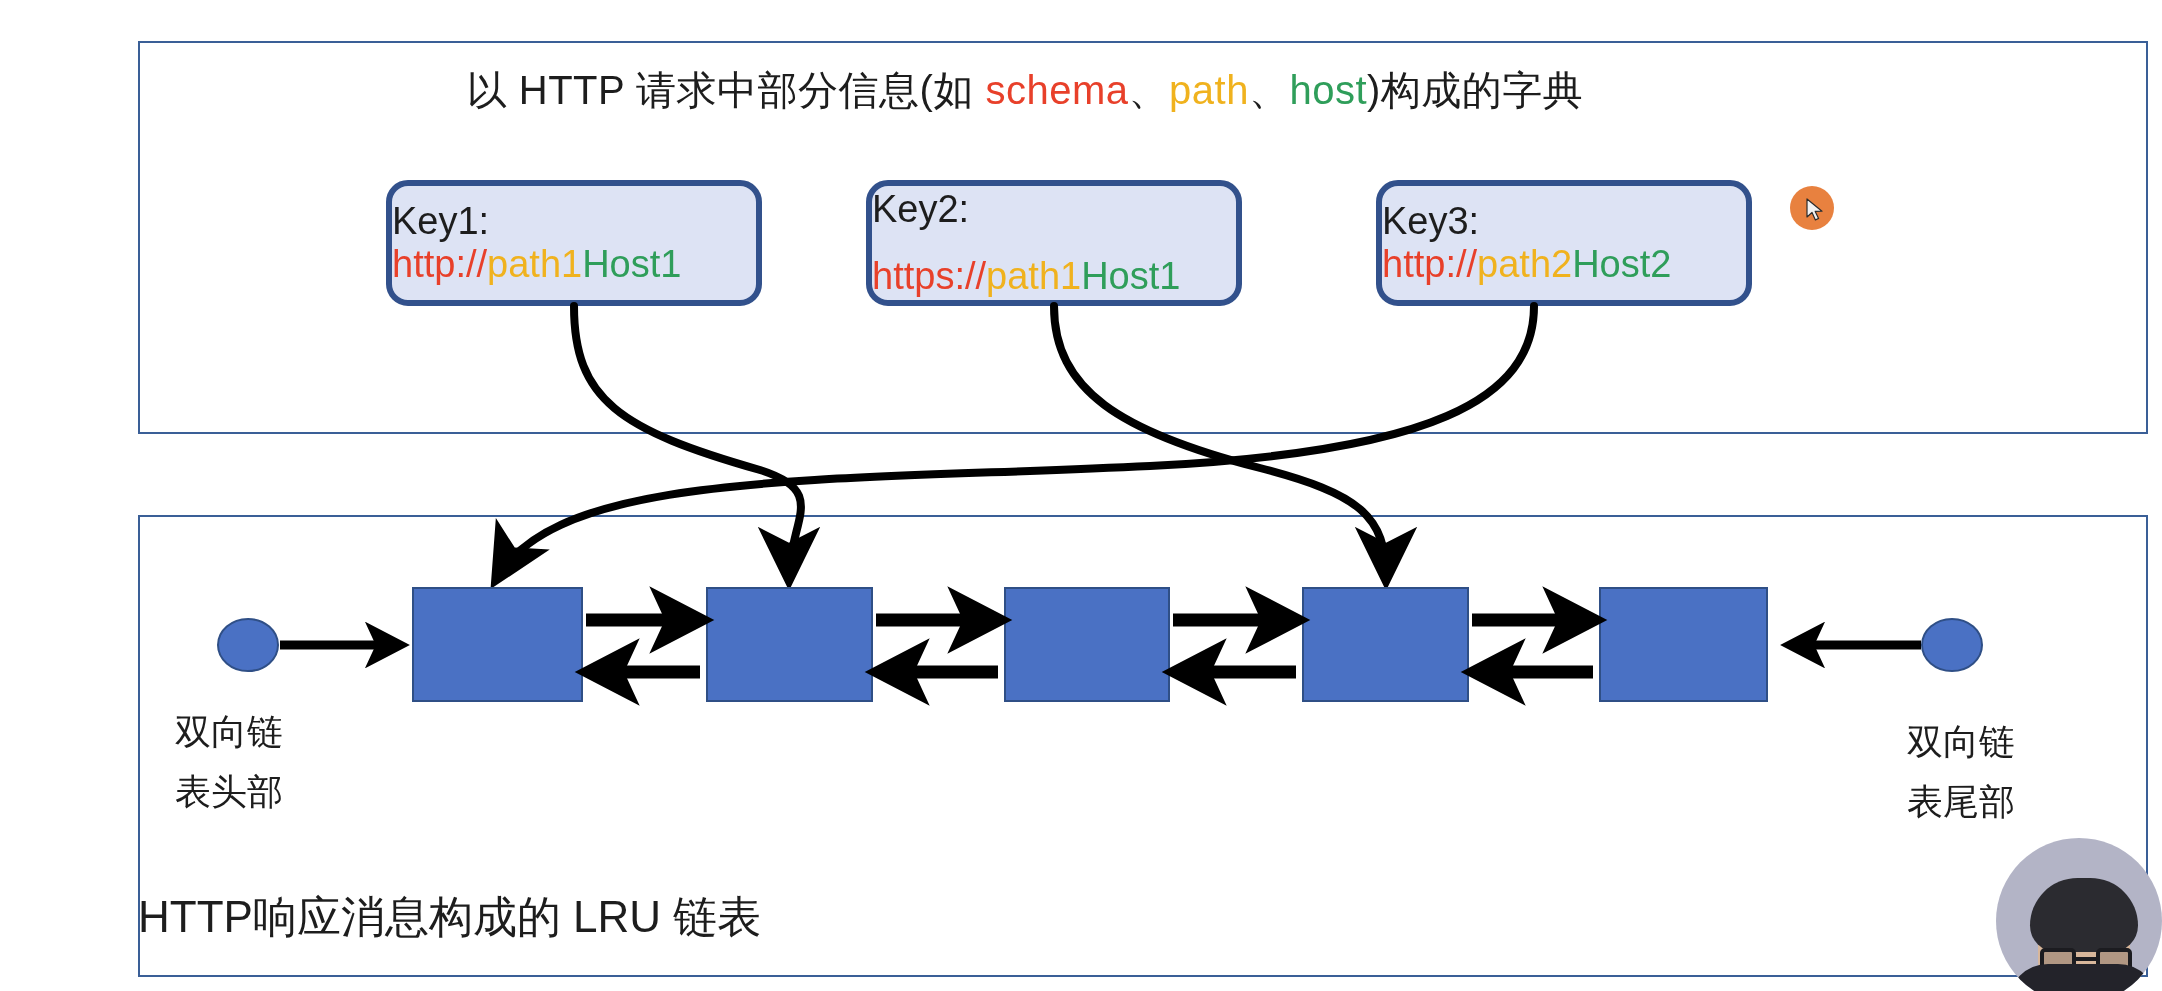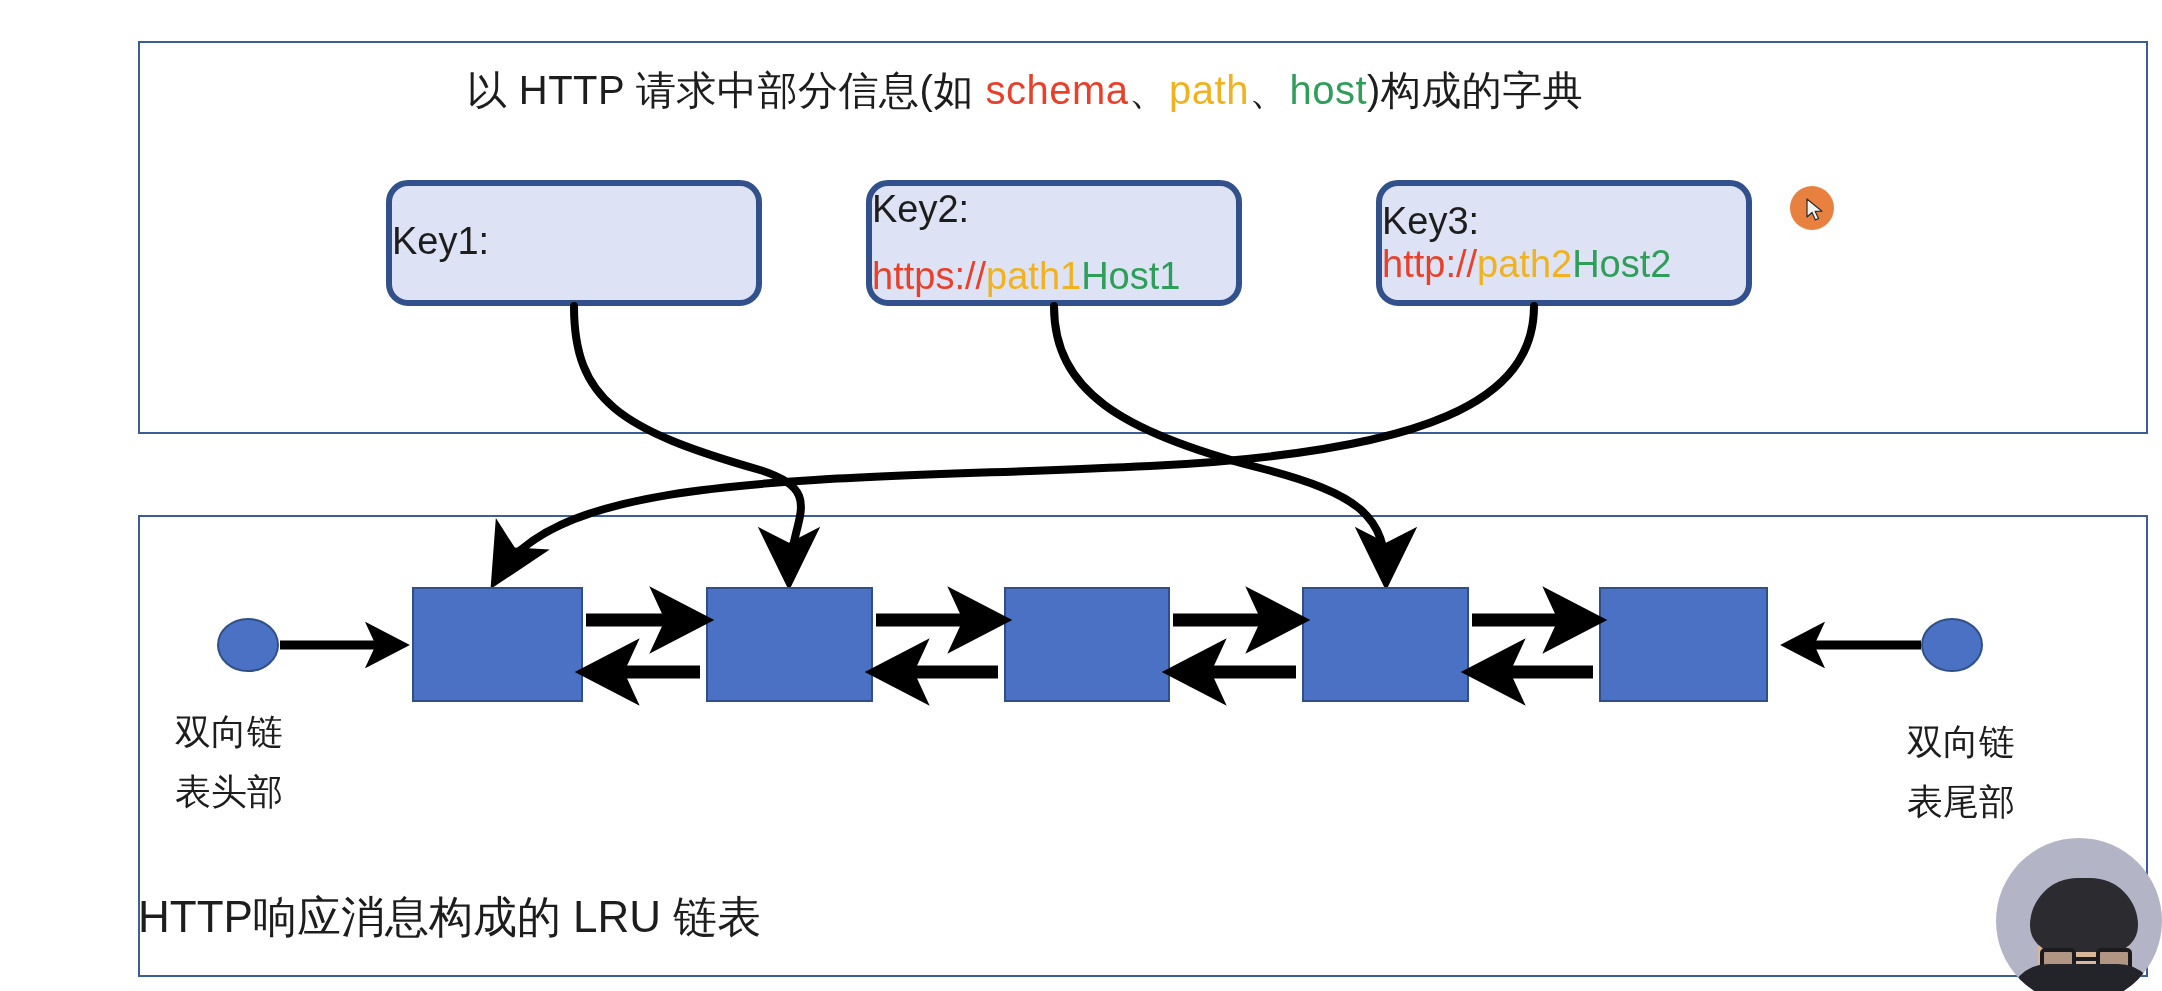--- a/index.html
+++ b/index.html
@@ -212,20 +212,21 @@
 <body>
 
 <div class="slide">
 
   <div class="panel panel-dict"></div>
 
   <div class="dict-title"><span class="c-dark">以 HTTP 请求中部分信息(如 </span><span class="c-red">schema</span><span class="c-dark">、</span><span class="c-gold">path</span><span class="c-dark">、</span><span class="c-green">host</span><span class="c-dark">)构成的字典</span></div>
 
   <div class="keybox keybox-1">
     <span class="kb-name">Key1:</span>
+    <span class="kb-url"><span class="c-red">http://</span><span class="c-gold">path1</span><span class="c-green">Host1</span></span>
   </div>
 
   <div class="keybox keybox-2">
     <span class="kb-name">Key2:</span>
     <span class="kb-url"><span class="c-red">https://</span><span class="c-gold">path1</span><span class="c-green">Host1</span></span>
   </div>
 
   <div class="keybox keybox-3">
     <span class="kb-name">Key3:</span>
     <span class="kb-url"><span class="c-red">http://</span><span class="c-gold">path2</span><span class="c-green">Host2</span></span>

